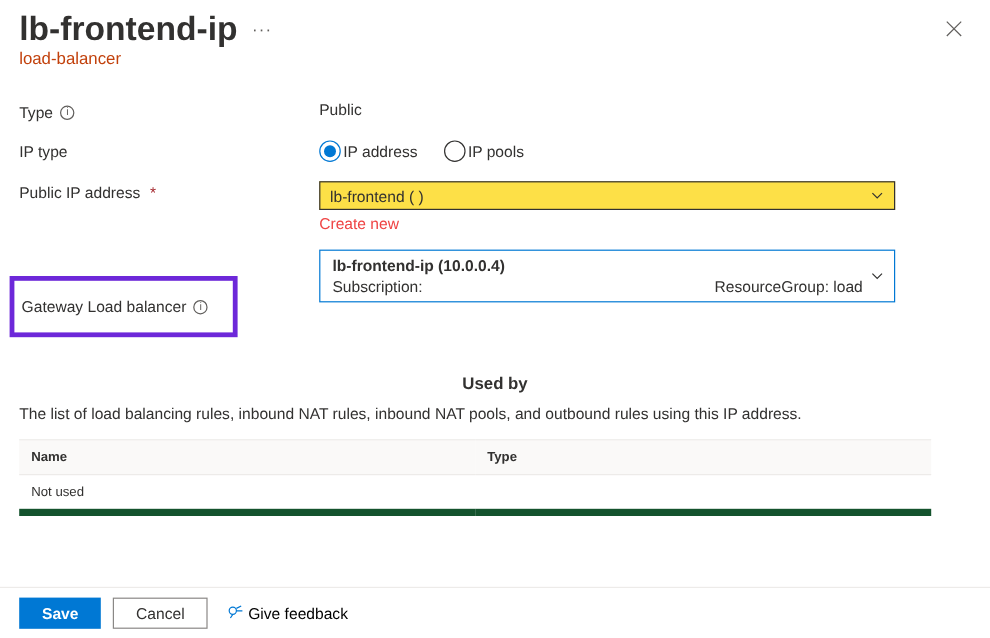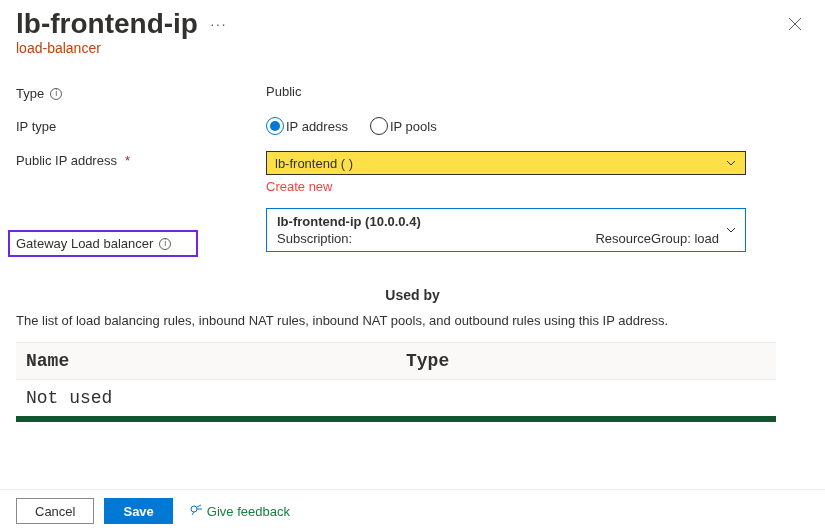--- a/index.html
+++ b/index.html
@@ -44,38 +44,38 @@
   .radio-inner { width: 10px; height: 10px; background:#0078d4; border-radius:50%; }
   .select {
     border: 1px solid #323130; height: 24px; display:flex; align-items:center;
     padding: 0 8px; position:relative; cursor:pointer; background:#fde047;
   }
   .chevron {
     position:absolute; right:8px; top:50%; transform:translateY(-50%);
   }
   .link { color: #ef4444; font-size: 13px; cursor:pointer; }
   .create-new { margin-top: 4px; display:inline-block; }
-  .highlight-box { border: 2px solid #6d28d9; padding: 4px 6px; margin-left:-8px; width:190px; display:flex; align-items:center; gap:6px;}
+  .highlight-box { border: 4px solid #6d28d9; padding: 14px 6px; margin-left:-8px; width:190px; display:flex; align-items:center; gap:6px;}
   .gateway-select { border:1px solid #0078d4; padding:5px 26px 5px 10px; position:relative; cursor:pointer; }
   .gateway-title { font-weight:600; }
   .gateway-sub { display:flex; justify-content:space-between; margin-top:2px;gap:32px; }
   .section-title { font-weight:600; font-size:14px; margin-top:30px;text-align:center; }
   .desc { margin-top:10px; }
-  .table { width: 760px; margin-top:14px; border-collapse:collapse; font-size:18px;font-family:Liberation Mono, monospace; }
+  .table { width: 760px; margin-top:14px; border-collapse:collapse; font-size:11px; }
   .table th { text-align:left; font-weight:600; padding:8px 10px; border-top:1px solid #edebe9; border-bottom:1px solid #edebe9; background:#faf9f8;}
   .table td { padding:8px 10px; border-bottom:6px solid #14532d; }
   .footer {
     position:absolute; bottom:0; left:0; right:0;
     border-top:1px solid #edebe9; padding:8px 16px;
     display:flex; align-items:center; gap:10px; background:#fff;
   }
   .btn { height:26px; padding:0 18px; font-size:13px; cursor:pointer; border:1px solid transparent; }
   .btn-primary { background:#0078d4; color:#fff; font-weight:600; }
   .btn-secondary { background:#fff; color:#323130; border:1px solid #8a8886; }
-  .feedback { display:flex; align-items:center; gap:4px; color:#15803d; cursor:pointer; margin-left:6px; font-size:13px;}
+  .feedback { display:flex; align-items:center; gap:4px; color:#000000; cursor:pointer; margin-left:6px; font-size:13px;}
   svg { display:block; }
 </style>
 </head>
 <body>
 
 <div class="panel">
   <div class="header">
     <div class="title-row">
       <h1 class="title">lb-frontend-ip</h1>
       <span class="ellipsis">···</span>
@@ -174,22 +174,22 @@
     <tbody>
       <tr>
         <td>Not used</td>
         <td></td>
       </tr>
     </tbody>
   </table>
 </div>
 
 <div class="footer">
+  <button class="btn btn-primary">Save</button>
   <button class="btn btn-secondary">Cancel</button>
-  <button class="btn btn-primary">Save</button>
   <span class="feedback">
     <svg width="14" height="14" viewBox="0 0 14 14">
         <circle cx="5" cy="5" r="3" fill="none" stroke="#0078d4"></circle>
         <path d="M3 11 L5 8 M8 3 L12 1 M8 5 L13 5" stroke="#0078d4" stroke-width="1"></path>
       </svg>
     <span>Give feedback</span>
   </span>
 </div>
 
 </body></html>

